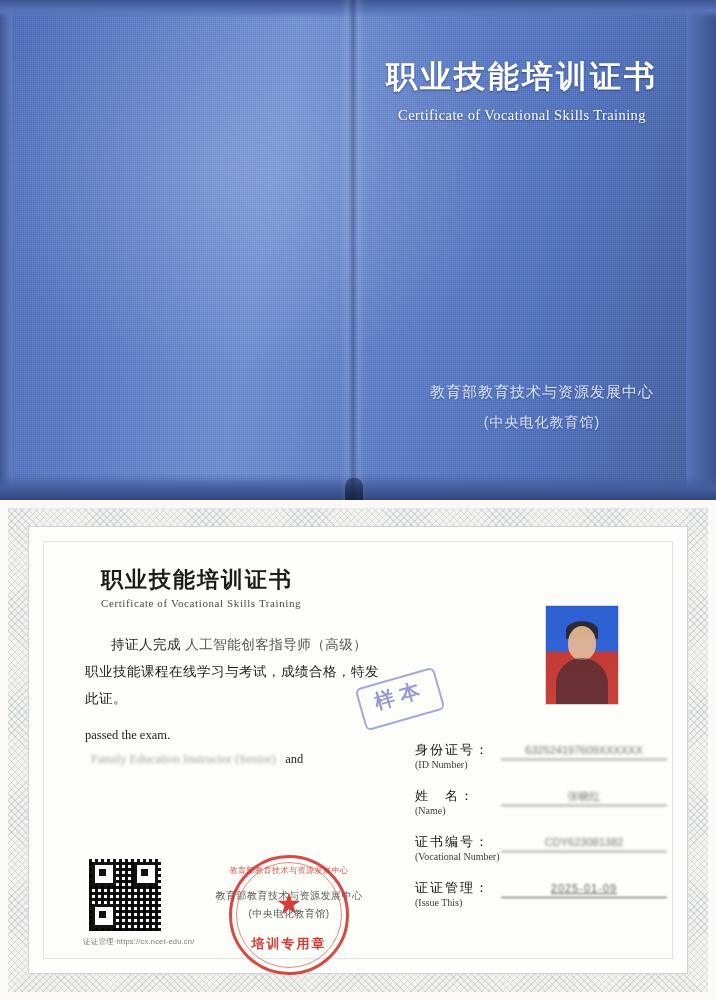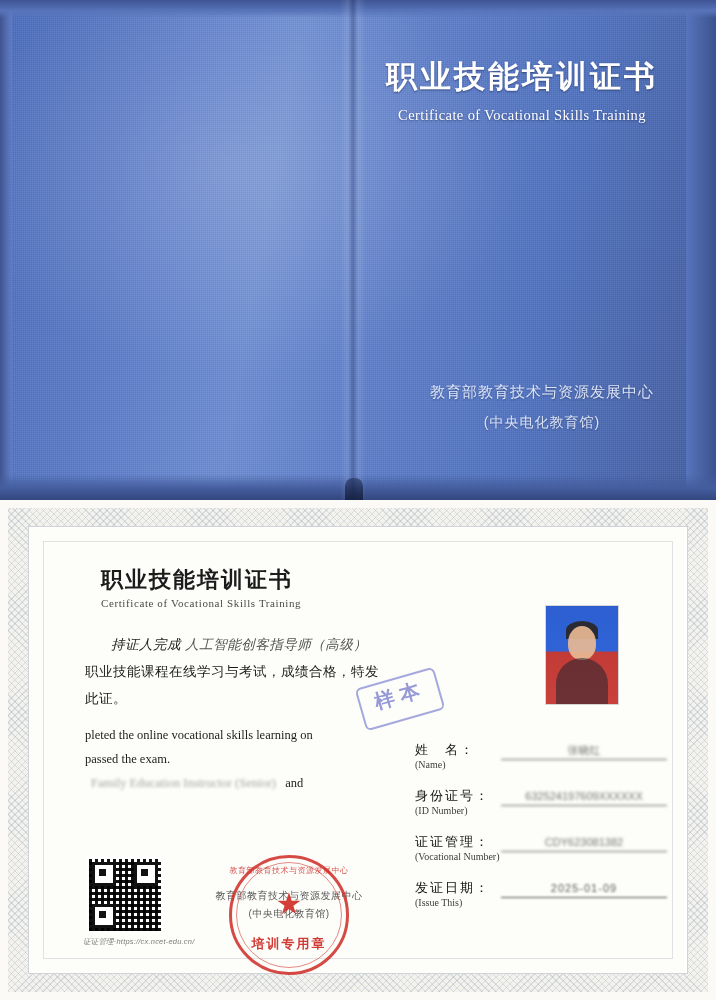--- a/index.html
+++ b/index.html
@@ -174,21 +174,21 @@
   .body-cn {
     position: absolute;
     left: 56px;
     top: 104px;
     width: 300px;
     font-size: 13.5px;
     line-height: 27px;
     color: #1c1c1c;
     letter-spacing: 0.5px;
   }
-  .body-cn .indent { padding-left: 26px; font-style: italic; }
+  .body-cn .indent { padding-left: 26px; }
   .redacted-cn {
     color: #2a2a2a;
     filter: blur(0.6px);
     opacity: 0.82;
   }
 
   .body-en {
     position: absolute;
     left: 56px;
     top: 196px;
@@ -317,20 +317,21 @@
     line-height: 16px;
   }
   .field-value.blurred {
     filter: blur(1.5px);
     opacity: 0.72;
   }
   .field-value.date {
     filter: blur(0.8px);
     opacity: 0.85;
     letter-spacing: 1px;
+    text-decoration: underline;
   }
 
   
   .qr {
     position: absolute;
     left: 58px;
     top: 330px;
     width: 72px;
     height: 72px;
     background:
@@ -355,21 +356,20 @@
   .qr-eye.tl { left: 3px; top: 3px; }
   .qr-eye.tr { right: 3px; top: 3px; }
   .qr-eye.bl { left: 3px; bottom: 3px; }
   .qr-caption {
     position: absolute;
     left: 54px;
     top: 410px;
     font-size: 7.5px;
     color: #7b7b7b;
     letter-spacing: 0.2px;
-    font-style: italic;
   }
 
   
   .seal {
     position: absolute;
     left: 200px;
     top: 328px;
     width: 120px;
     height: 120px;
   }
@@ -483,55 +483,54 @@
       <div class="body-cn">
         <div class="indent">
           <span>持证人完成</span>
           <span class="redacted-cn">人工智能创客指导师（高级）</span>
         </div>
         <div>职业技能课程在线学习与考试，成绩合格，特发</div>
         <div>此证。</div>
       </div>
 
       <div class="body-en">
-        <div>pleted the online vocational skills learning on</div>
         <div>passed the exam.</div>
         <div>
           <span class="redacted-en">Family Education Instructor (Senior)</span>
           <span>and</span>
         </div>
       </div>
 
       <div class="photo">
         <div class="photo-hair"></div>
         <div class="photo-head"></div>
         <div class="photo-body"></div>
       </div>
 
       <div class="sample-stamp"></div>
       <div class="sample-stamp-text">样本</div>
 
       <div class="fields">
         <div class="field-row">
+          <span class="field-label-cn">身份证号：</span>
+          <span class="field-label-en">(ID Number)</span>
+          <span class="field-value blurred">632524197609XXXXXX</span>
+        </div>
+        <div class="field-row">
           <span class="field-label-cn">姓　名：</span>
           <span class="field-label-en">(Name)</span>
           <span class="field-value blurred">张晓红</span>
         </div>
         <div class="field-row">
-          <span class="field-label-cn">身份证号：</span>
-          <span class="field-label-en">(ID Number)</span>
-          <span class="field-value blurred">632524197609XXXXXX</span>
-        </div>
-        <div class="field-row">
-          <span class="field-label-cn">证证管理：</span>
+          <span class="field-label-cn">证书编号：</span>
           <span class="field-label-en">(Vocational Number)</span>
           <span class="field-value blurred">CDY623081382</span>
         </div>
         <div class="field-row">
-          <span class="field-label-cn">发证日期：</span>
+          <span class="field-label-cn">证证管理：</span>
           <span class="field-label-en">(Issue This)</span>
           <span class="field-value date">2025-01-09</span>
         </div>
       </div>
 
       <div class="qr">
         <span class="qr-eye tl">
             <i></i>
           </span>
         <span class="qr-eye tr">

